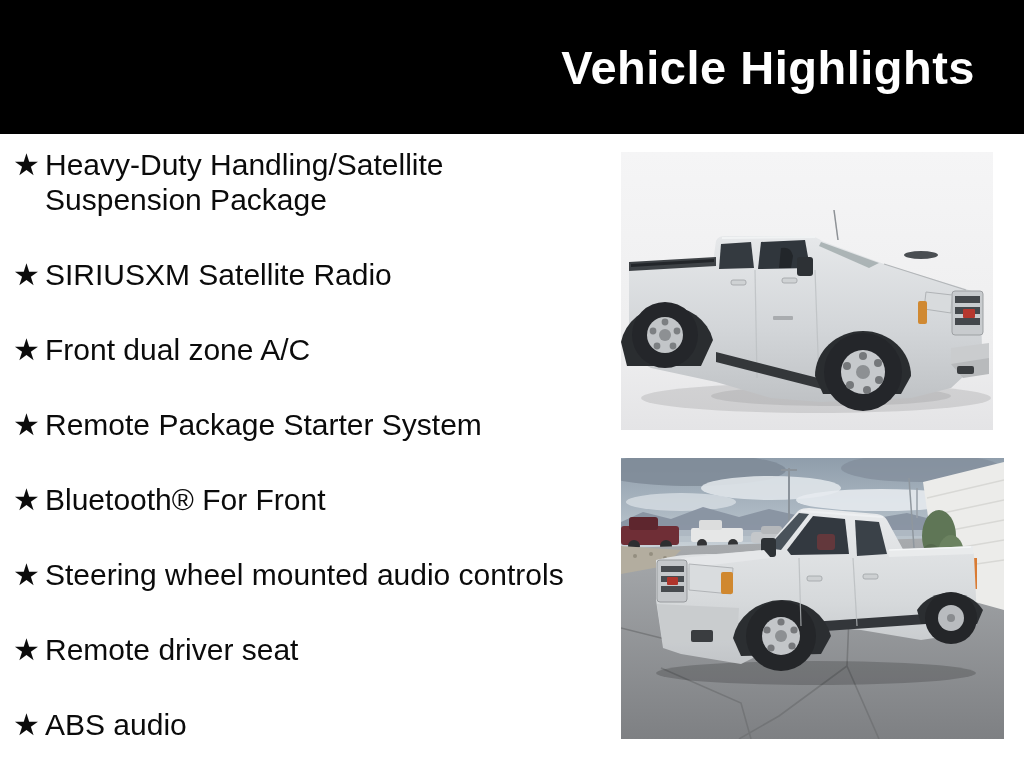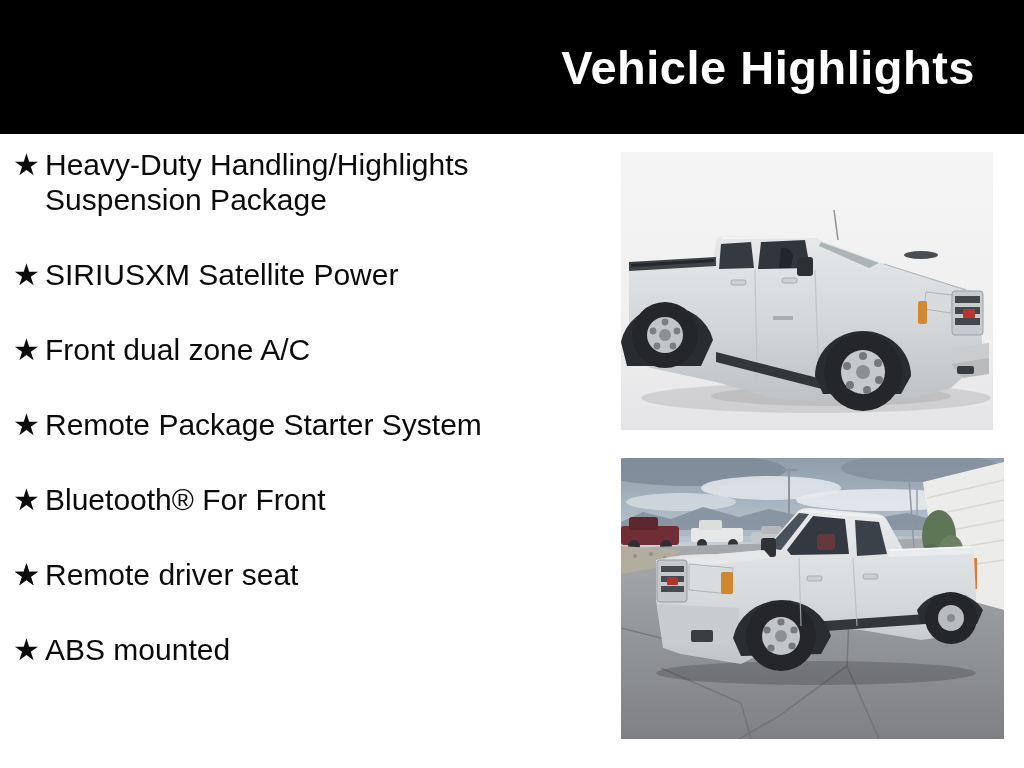--- a/index.html
+++ b/index.html
@@ -45,55 +45,56 @@
 
 <div class="slide">
 
   <header class="header" style="background: rgb(0, 0, 0);">
     <h1 style="color: rgb(255, 255, 255);">Vehicle Highlights</h1>
   </header>
 
   <ul class="highlights">
     <li>
       <span class="star">★</span>
-      <span>Heavy-Duty Handling/Highlights Suspension Package</span>
-    </li>
-
-    <li>
-      <span class="star">★</span>
-      <span>SIRIUSXM Satellite Power</span>
+      <span>Heavy-Duty Handling/Satellite Suspension Package</span>
+    </li>
+
+    <li>
+      <span class="star">★</span>
+      <span>SIRIUSXM Satellite Radio</span>
     </li>
 
     <li>
       <span class="star">★</span>
       <span>Front dual zone A/C</span>
     </li>
 
     <li>
       <span class="star">★</span>
       <span>Remote Package Starter System</span>
     </li>
 
     <li>
       <span class="star">★</span>
       <span>Bluetooth® For Front</span>
     </li>
 
     <li>
       <span class="star">★</span>
+      <span>Steering wheel mounted audio controls</span>
     </li>
 
     <li>
       <span class="star">★</span>
       <span>Remote driver seat</span>
     </li>
 
     <li>
       <span class="star">★</span>
-      <span>ABS mounted</span>
+      <span>ABS audio</span>
     </li>
   </ul>
 
   <figure class="photo photo-top" role="img" aria-label="Silver pickup truck, front three-quarter studio photo">
     <svg viewBox="0 0 372 278" preserveAspectRatio="none">
       <defs>
         <linearGradient id="bg1" x1="0" y1="0" x2="0" y2="1">
           <stop offset="0" stop-color="#f5f5f6"></stop>
             <stop offset="0.7" stop-color="#eeeeef"></stop>
             <stop offset="1" stop-color="#e4e4e6"></stop>

